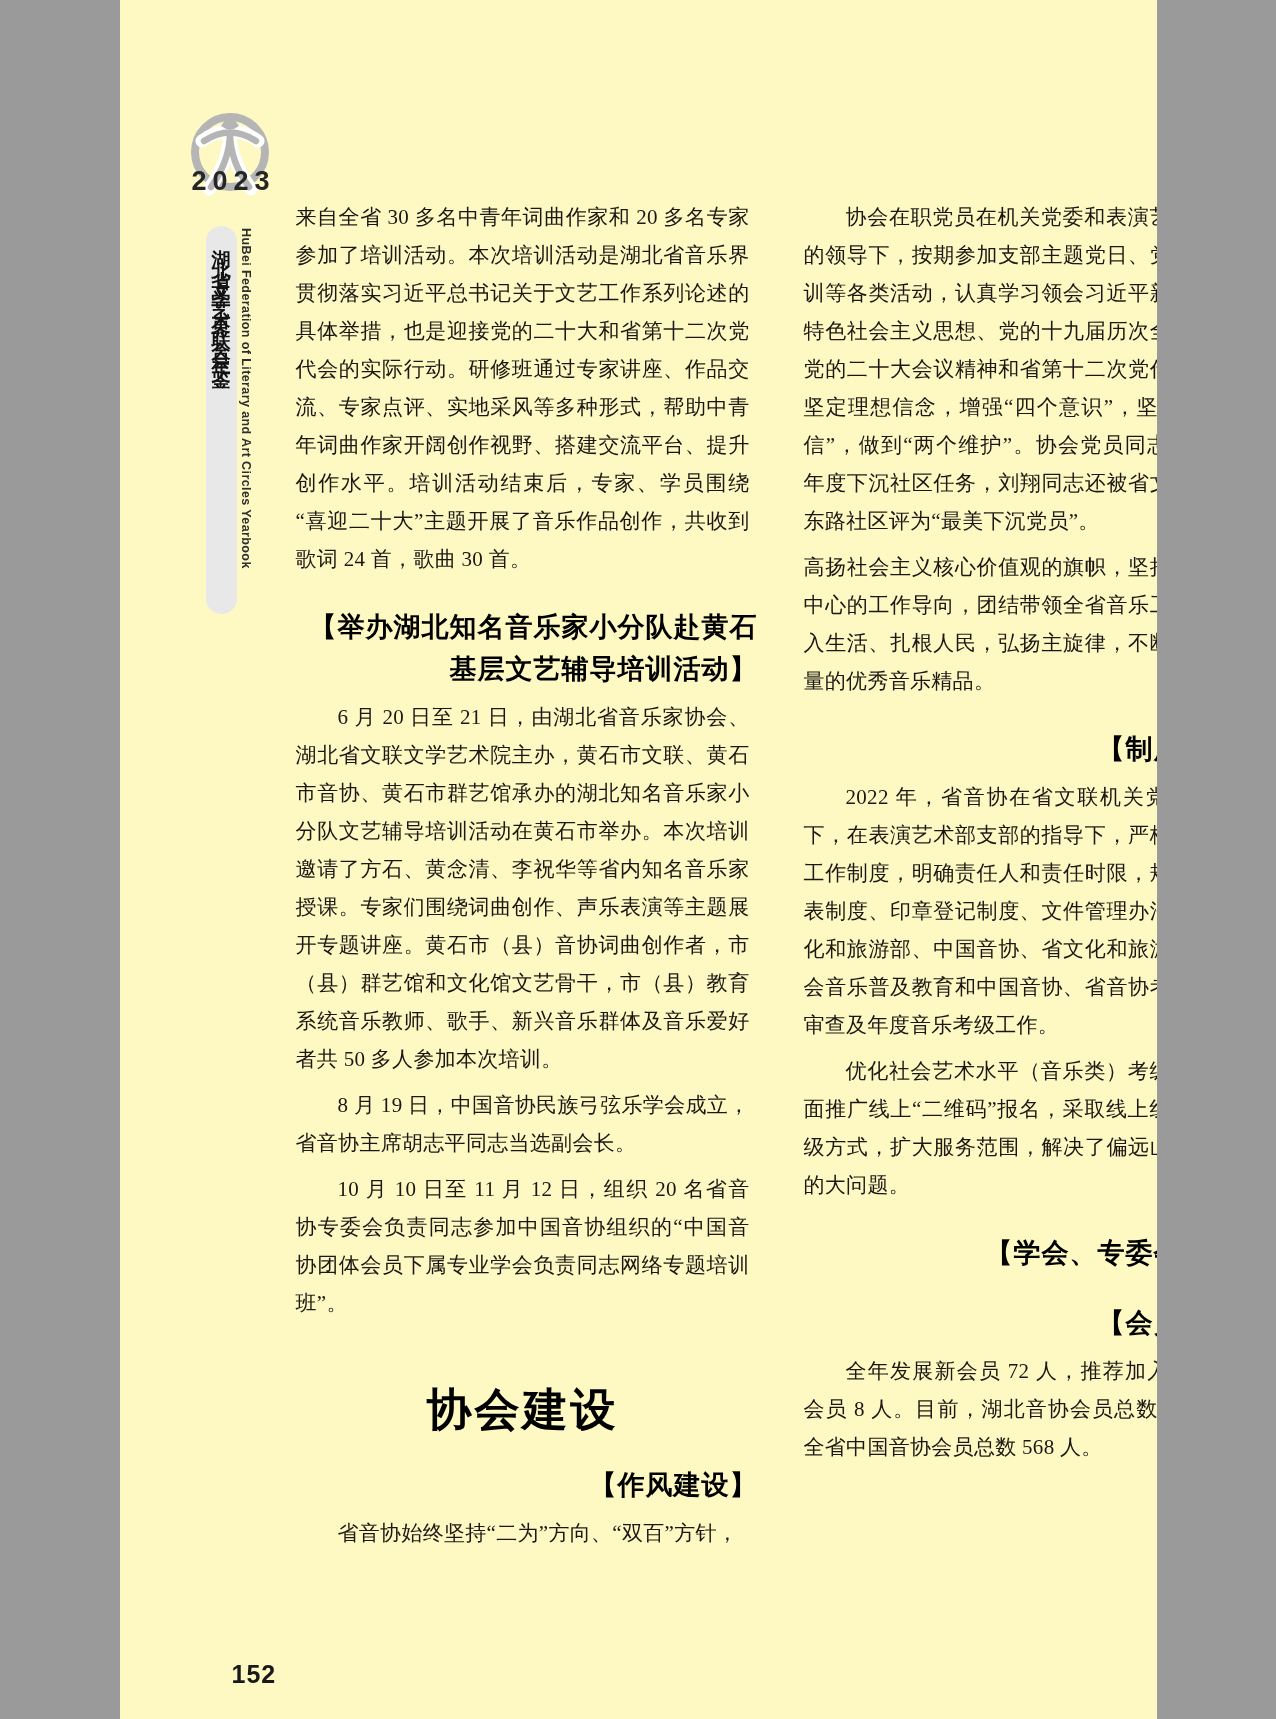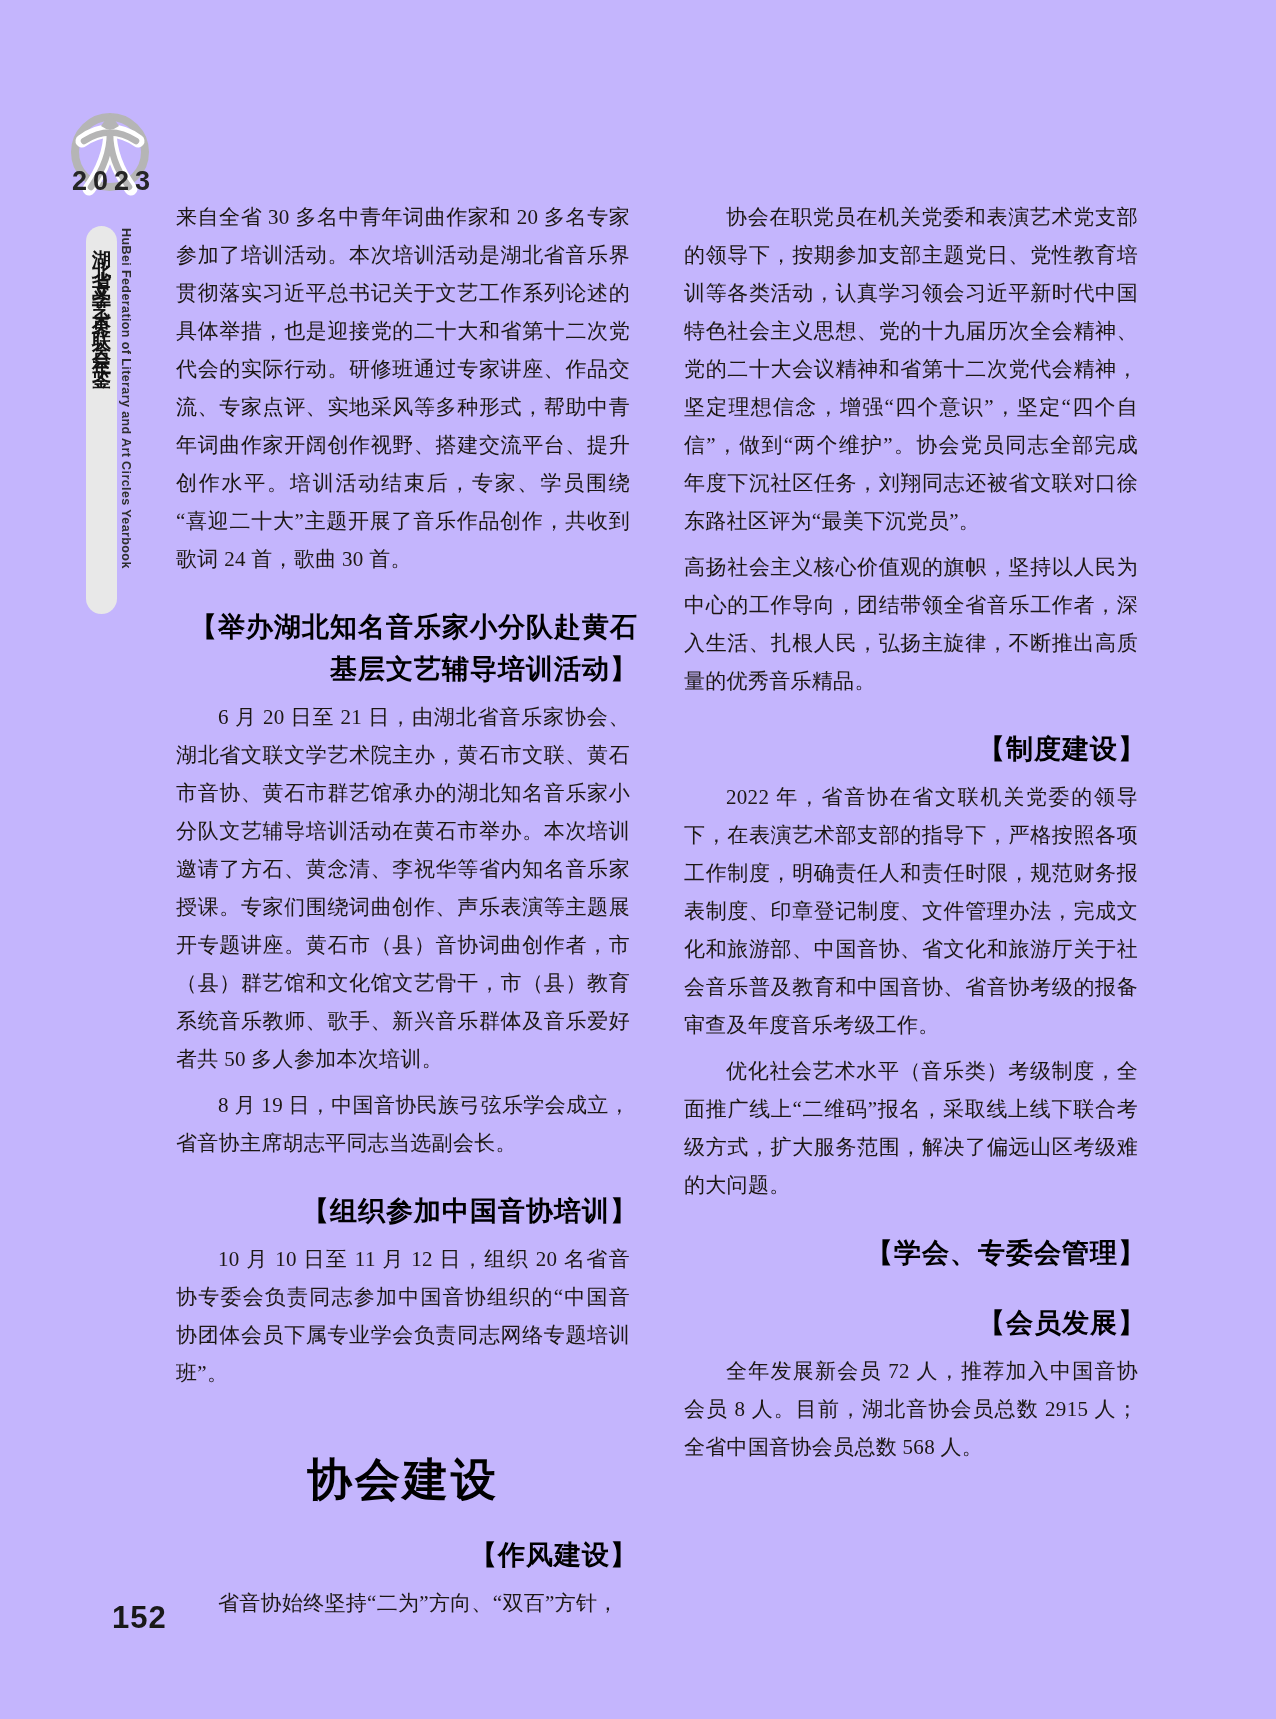--- a/index.html
+++ b/index.html
@@ -1,19 +1,19 @@
 <!DOCTYPE html>
 <html lang="zh"><head>
 <meta charset="utf-8">
 <style>
   html,body{margin:0;padding:0;background:#9a9a9a;}
   .page{
     position:relative;
-    width:1276px;height:1719px;
-    background:#c4b5fd;
+    width:1037px;height:1719px;
+    background:#fef9c3;
     margin:0 auto;
     overflow:hidden;
     font-family:"Liberation Serif","DejaVu Serif",serif;
     color:#1c1713;
   }
   
   .logo{position:absolute;left:60px;top:100px;width:100px;height:100px;}
   .year{
     position:absolute;left:72px;top:166px;
     font-family:"Liberation Sans","DejaVu Sans",sans-serif;
@@ -57,23 +57,23 @@
     margin:28px 0 8px 0;color:#000;letter-spacing:1px;
     text-align:right;text-indent:0;
   }
   .section-title{
     font-family:"Liberation Sans","DejaVu Sans",sans-serif;
     font-weight:700;font-size:45px;line-height:52px;
     text-align:center;margin:62px 0 26px 0;color:#000;letter-spacing:3px;
   }
   
   .pagenum{
-    position:absolute;left:112px;top:1600px;
+    position:absolute;left:112px;top:1660px;
     font-family:"Liberation Sans","DejaVu Sans",sans-serif;
-    font-weight:700;font-size:31px;color:#191919;letter-spacing:1px;
+    font-weight:700;font-size:25px;color:#191919;letter-spacing:1px;
   }
 </style>
 </head>
 <body>
 
 <div class="page">
 
   <div class="logo">
     <svg viewBox="0 0 100 100" width="100" height="100" aria-hidden="true">
       <circle cx="50" cy="52" r="35" fill="none" stroke="#b5b5b5" stroke-width="8"></circle>
@@ -102,21 +102,20 @@
   <main class="columns">
 
     <section class="col">
       <p class="body-p no-indent">来自全省 30 多名中青年词曲作家和 20 多名专家参加了培训活动。本次培训活动是湖北省音乐界贯彻落实习近平总书记关于文艺工作系列论述的具体举措，也是迎接党的二十大和省第十二次党代会的实际行动。研修班通过专家讲座、作品交流、专家点评、实地采风等多种形式，帮助中青年词曲作家开阔创作视野、搭建交流平台、提升创作水平。培训活动结束后，专家、学员围绕“喜迎二十大”主题开展了音乐作品创作，共收到歌词 24 首，歌曲 30 首。</p>
 
       <h3 class="entry-title">【举办湖北知名音乐家小分队赴黄石基层文艺辅导培训活动】</h3>
       <p class="body-p">6 月 20 日至 21 日，由湖北省音乐家协会、湖北省文联文学艺术院主办，黄石市文联、黄石市音协、黄石市群艺馆承办的湖北知名音乐家小分队文艺辅导培训活动在黄石市举办。本次培训邀请了方石、黄念清、李祝华等省内知名音乐家授课。专家们围绕词曲创作、声乐表演等主题展开专题讲座。黄石市（县）音协词曲创作者，市（县）群艺馆和文化馆文艺骨干，市（县）教育系统音乐教师、歌手、新兴音乐群体及音乐爱好者共 50 多人参加本次培训。</p>
 
       <p class="body-p">8 月 19 日，中国音协民族弓弦乐学会成立，省音协主席胡志平同志当选副会长。</p>
 
-      <h3 class="entry-title">【组织参加中国音协培训】</h3>
       <p class="body-p">10 月 10 日至 11 月 12 日，组织 20 名省音协专委会负责同志参加中国音协组织的“中国音协团体会员下属专业学会负责同志网络专题培训班”。</p>
 
       <h2 class="section-title">协会建设</h2>
 
       <h3 class="entry-title">【作风建设】</h3>
       <p class="body-p">省音协始终坚持“二为”方向、“双百”方针，</p>
     </section>
 
     <section class="col">
       <p class="body-p">协会在职党员在机关党委和表演艺术党支部的领导下，按期参加支部主题党日、党性教育培训等各类活动，认真学习领会习近平新时代中国特色社会主义思想、党的十九届历次全会精神、党的二十大会议精神和省第十二次党代会精神，坚定理想信念，增强“四个意识”，坚定“四个自信”，做到“两个维护”。协会党员同志全部完成年度下沉社区任务，刘翔同志还被省文联对口徐东路社区评为“最美下沉党员”。</p>

